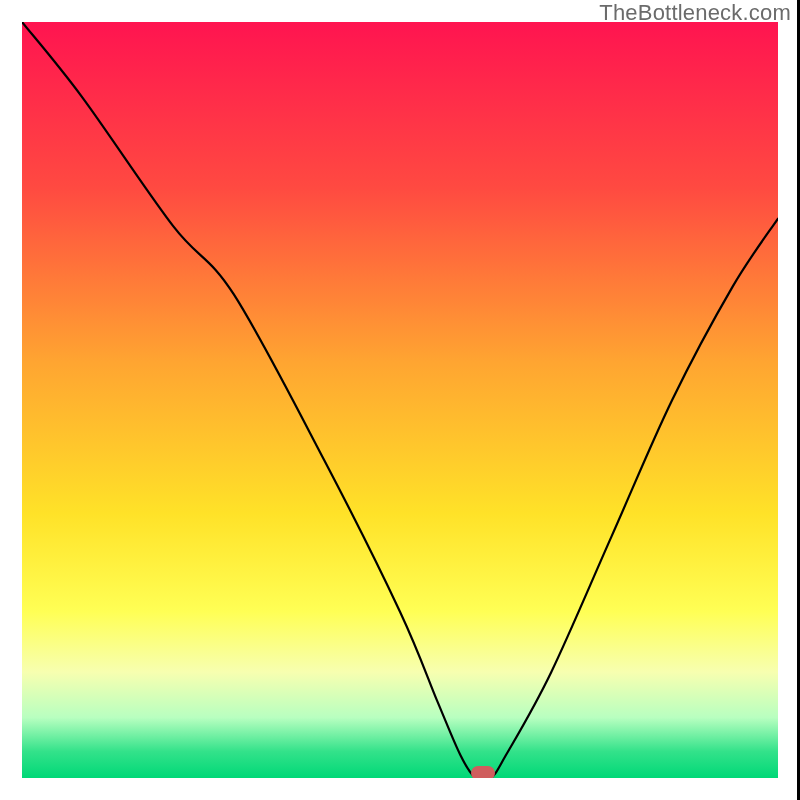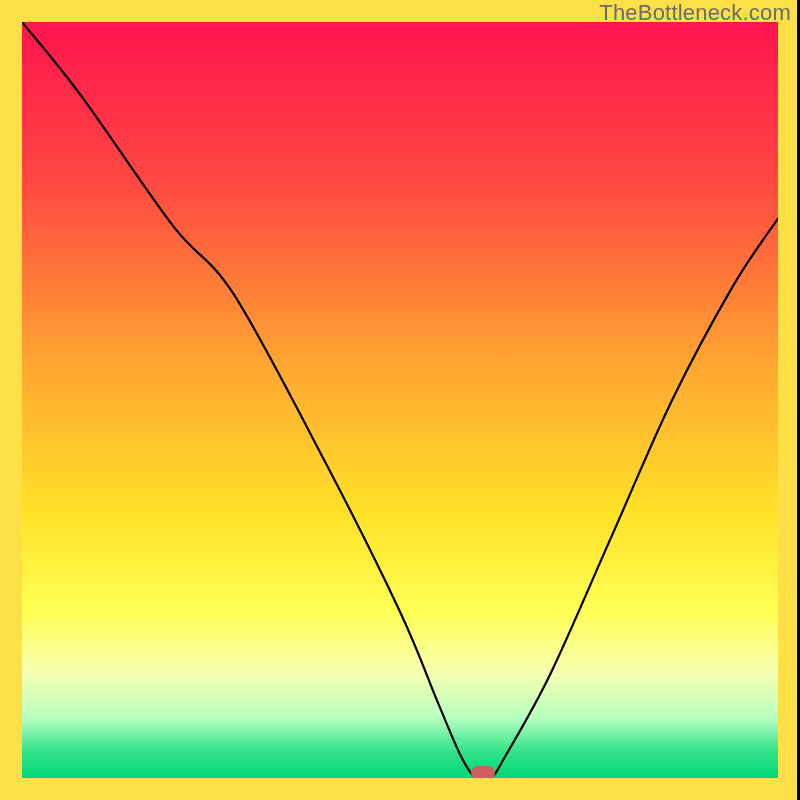--- a/index.html
+++ b/index.html
@@ -7,21 +7,21 @@
     padding: 0;
     width: 800px;
     height: 800px;
     background: #000;
     overflow: hidden;
   }
   .frame {
     position: relative;
     width: 797px;
     height: 800px;
-    background: #fde047;
+    background: #ffffff;
   }
   .plot-area {
     position: absolute;
     left: 22px;
     top: 22px;
     width: 756px;
     height: 756px;
     overflow: hidden;
   }
   .gradient {

